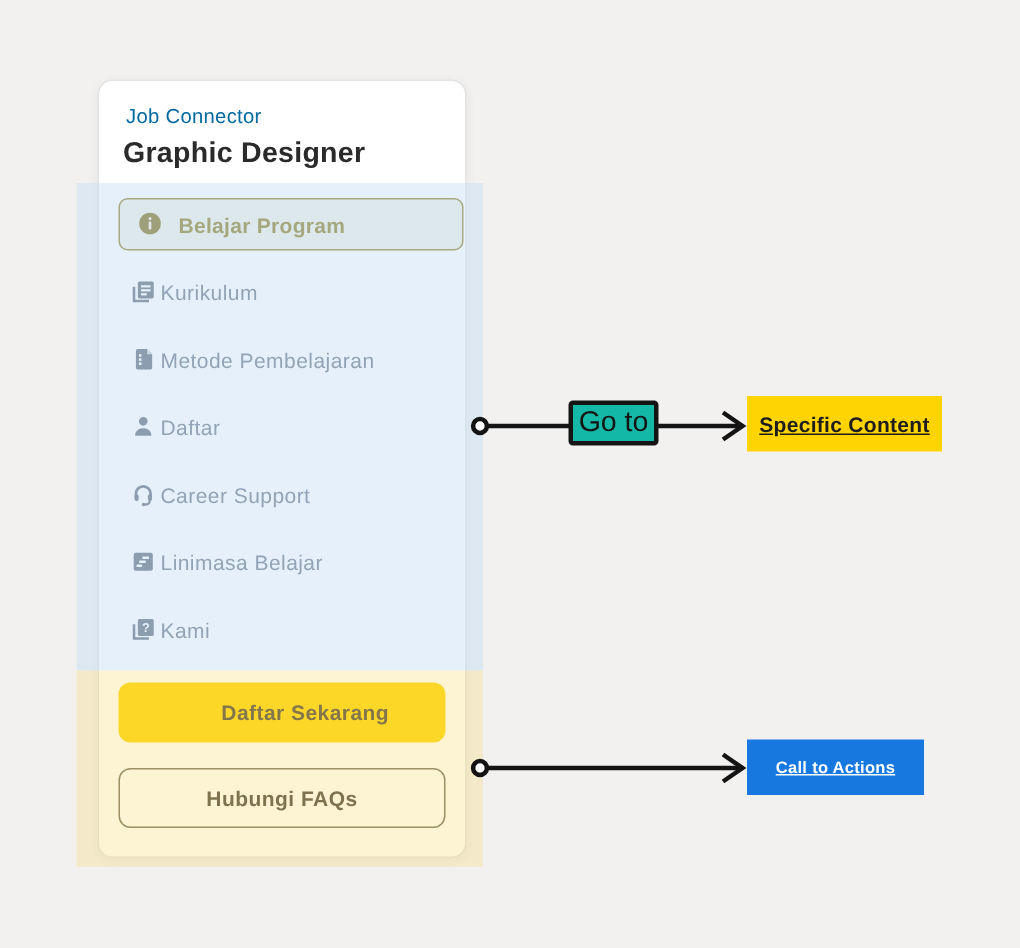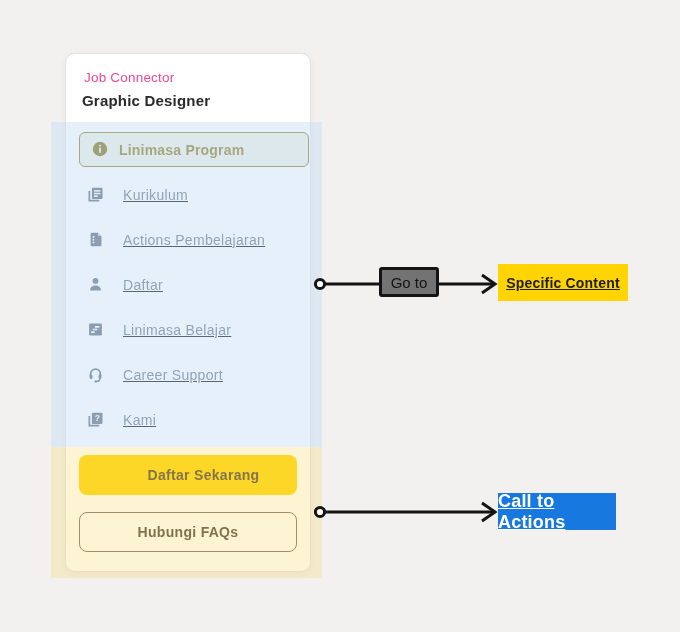--- a/index.html
+++ b/index.html
@@ -14,39 +14,39 @@
 
   
   .card{
     position:absolute;left:65px;top:53px;width:244px;height:517px;
     background:#ffffff;border:1px solid #e3e3e3;border-radius:10px;
     box-shadow:0 2px 8px rgba(0,0,0,0.05);
     z-index:1;
   }
   .eyebrow{
     position:absolute;left:18px;top:16px;
-    font-size:13.5px;color:#ec4899;letter-spacing:.2px;
+    font-size:13.5px;color:#0369a1;letter-spacing:.2px;
   }
   .card-title{
     position:absolute;left:16px;top:38px;
-    font-size:15px;font-weight:700;color:#2a2a2a;letter-spacing:.2px;
+    font-size:19px;font-weight:700;color:#2a2a2a;letter-spacing:.2px;
   }
   .active-item{
     position:absolute;left:13px;top:78px;width:216px;height:33px;
     background:#eff0e1;border:1.6px solid #8f7d1f;border-radius:6px;
     display:flex;align-items:center;gap:10px;padding-left:12px;
     cursor:pointer;
   }
   .active-item .lbl{
     font-size:14px;font-weight:700;color:#8a7a1b;letter-spacing:.2px;
   }
   .nav-list{position:absolute;left:13px;top:118px;width:218px;}
   .nav-row{
-    height:45px;display:flex;align-items:center;gap:19px;
-    padding-left:8px;cursor:pointer;text-decoration:underline;
+    height:45px;display:flex;align-items:center;gap:3px;
+    padding-left:8px;cursor:pointer;
   }
   .nav-row .lbl{
     font-size:14px;color:#66717f;letter-spacing:.3px;
   }
   .icon{display:inline-flex;width:17px;height:17px;flex:0 0 17px;}
   .btn{
     position:absolute;left:13px;width:218px;height:40px;
     border-radius:8px;display:flex;align-items:center;justify-content:center;
     font-size:14px;font-weight:700;letter-spacing:.3px;cursor:pointer;
     box-sizing:border-box;
@@ -56,50 +56,50 @@
 
   
   .overlay{position:absolute;left:51px;width:271px;z-index:2;pointer-events:none;}
   .overlay-blue{top:122px;height:325px;background:rgba(198,222,246,0.46);}
   .overlay-yellow{top:447px;height:131px;background:rgba(248,222,120,0.32);}
 
   
   .arrow-svg{position:absolute;z-index:3;pointer-events:none;}
   .goto-box{
     position:absolute;left:379px;top:267px;width:60px;height:30px;z-index:4;
-    background:#737373;border:3px solid #141414;border-radius:3px;
+    background:#14b8a6;border:3px solid #141414;border-radius:3px;
     display:flex;align-items:center;justify-content:center;
-    font-size:15px;color:#141414;box-sizing:border-box;
+    font-size:19px;color:#141414;box-sizing:border-box;
   }
   .tag{
     position:absolute;z-index:4;height:37px;
     display:flex;align-items:center;justify-content:center;
     font-size:14px;font-weight:700;letter-spacing:.2px;box-sizing:border-box;text-decoration:underline;
   }
   .tag-specific{left:498px;top:264px;width:130px;background:#ffd400;color:#1d1d1d;}
-  .tag-cta{left:498px;top:493px;width:118px;background:#1778e0;color:#ffffff;font-size:18px;}
+  .tag-cta{left:498px;top:493px;width:118px;background:#1778e0;color:#ffffff;font-size:11px;}
 </style>
 </head>
 <body>
 
 <div class="stage">
 
   <div class="card">
     <div class="eyebrow">Job Connector</div>
     <div class="card-title">Graphic Designer</div>
 
     <div class="active-item">
       <span class="icon">
         <svg viewBox="0 0 16 16" width="16" height="16">
           <circle cx="8" cy="8" r="7.2" fill="#7d6b12"></circle>
           <rect x="7.1" y="3.8" width="1.8" height="1.8" rx="0.5" fill="#f3f0dc"></rect>
           <rect x="7.1" y="6.6" width="1.8" height="5.4" rx="0.7" fill="#f3f0dc"></rect>
         </svg>
       </span>
-      <span class="lbl">Linimasa Program</span>
+      <span class="lbl">Belajar Program</span>
     </div>
 
     <div class="nav-list">
 
       <div class="nav-row">
         <span class="icon">
           <svg viewBox="0 0 16 16" width="17" height="17">
             <path d="M2.2 4.8 V13.8 H11.6" fill="none" stroke="#5d6775" stroke-width="1.6"></path>
             <rect x="4.6" y="1.6" width="10" height="10.6" rx="1" fill="#5d6775"></rect>
             <rect x="6.6" y="3.9" width="6" height="1.4" fill="#ffffff"></rect>
@@ -113,56 +113,56 @@
       <div class="nav-row">
         <span class="icon">
           <svg viewBox="0 0 16 16" width="17" height="17">
             <path d="M3.4 2.6 a1 1 0 0 1 1 -1 h6 l3.2 3.2 v8.6 a1 1 0 0 1 -1 1 h-8.2 a1 1 0 0 1 -1 -1 z" fill="#5d6775"></path>
             <path d="M10.4 1.6 l3.2 3.2 h-3.2 z" fill="#c8cdd4"></path>
             <rect x="5.3" y="4.8" width="1.6" height="1.6" fill="#ffffff"></rect>
             <rect x="5.3" y="7.4" width="1.6" height="1.6" fill="#ffffff"></rect>
             <rect x="5.3" y="10" width="1.6" height="1.6" fill="#ffffff"></rect>
           </svg>
         </span>
-        <span class="lbl">Actions Pembelajaran</span>
+        <span class="lbl">Metode Pembelajaran</span>
       </div>
 
       <div class="nav-row">
         <span class="icon">
           <svg viewBox="0 0 16 16" width="17" height="17">
             <circle cx="8" cy="4.6" r="2.7" fill="#5d6775"></circle>
             <path d="M2.9 13.6 c0 -3.1 2.3 -4.7 5.1 -4.7 s5.1 1.6 5.1 4.7 z" fill="#5d6775"></path>
           </svg>
         </span>
         <span class="lbl">Daftar</span>
       </div>
 
       <div class="nav-row">
         <span class="icon">
           <svg viewBox="0 0 16 16" width="17" height="17">
-            <rect x="2" y="2.4" width="12" height="11.2" rx="1.2" fill="#5d6775"></rect>
-            <rect x="7.4" y="4.7" width="4.2" height="1.6" rx="0.3" fill="#ffffff"></rect>
-            <rect x="5.4" y="7.2" width="4.2" height="1.6" rx="0.3" fill="#ffffff"></rect>
-            <rect x="3.8" y="9.7" width="3.4" height="1.6" rx="0.3" fill="#ffffff"></rect>
-          </svg>
-        </span>
-        <span class="lbl">Linimasa Belajar</span>
-      </div>
-
-      <div class="nav-row">
-        <span class="icon">
-          <svg viewBox="0 0 16 16" width="17" height="17">
             <path d="M3.4 9.4 V7.6 a4.6 4.6 0 0 1 9.2 0 V9.4" fill="none" stroke="#5d6775" stroke-width="1.7" stroke-linecap="round"></path>
             <rect x="10.9" y="8" width="2.6" height="4.2" rx="1.2" fill="#5d6775"></rect>
             <rect x="2.5" y="8" width="2.6" height="4.2" rx="1.2" fill="#5d6775"></rect>
             <path d="M12 12.4 c0 1.5 -1.7 2.1 -3.4 2.1" fill="none" stroke="#5d6775" stroke-width="1.4" stroke-linecap="round"></path>
             <circle cx="8.2" cy="14.5" r="1.1" fill="#5d6775"></circle>
           </svg>
         </span>
         <span class="lbl">Career Support</span>
+      </div>
+
+      <div class="nav-row">
+        <span class="icon">
+          <svg viewBox="0 0 16 16" width="17" height="17">
+            <rect x="2" y="2.4" width="12" height="11.2" rx="1.2" fill="#5d6775"></rect>
+            <rect x="7.4" y="4.7" width="4.2" height="1.6" rx="0.3" fill="#ffffff"></rect>
+            <rect x="5.4" y="7.2" width="4.2" height="1.6" rx="0.3" fill="#ffffff"></rect>
+            <rect x="3.8" y="9.7" width="3.4" height="1.6" rx="0.3" fill="#ffffff"></rect>
+          </svg>
+        </span>
+        <span class="lbl">Linimasa Belajar</span>
       </div>
 
       <div class="nav-row">
         <span class="icon">
           <svg viewBox="0 0 16 16" width="17" height="17">
             <path d="M2.2 4.8 V13.8 H11.6" fill="none" stroke="#5d6775" stroke-width="1.6"></path>
             <rect x="4.6" y="1.6" width="10" height="10.6" rx="1" fill="#5d6775"></rect>
             <text x="9.7" y="9.8" font-size="8" font-weight="bold" fill="#ffffff" text-anchor="middle" font-family="Liberation Sans, sans-serif">?</text>
           </svg>
         </span>

